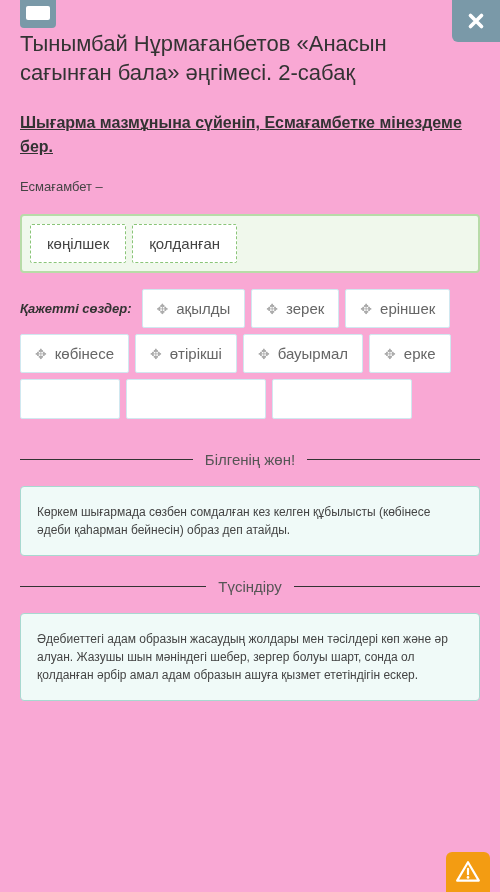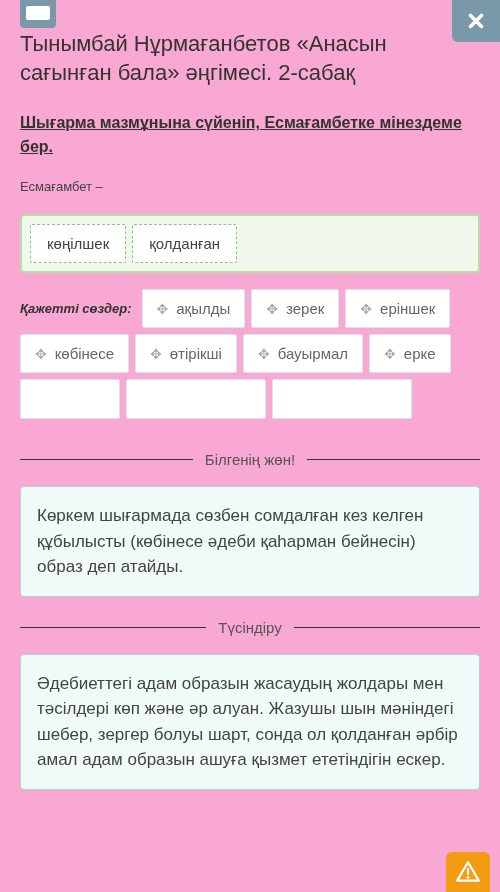--- a/index.html
+++ b/index.html
@@ -159,21 +159,21 @@
       font-size: 15px;
       color: #555;
       text-align: center;
       line-height: 1.4;
     }
     .info-box {
       border: 1px solid #a8d8d0;
       background: #f0faf8;
       border-radius: 4px;
       padding: 16px;
-      font-size: 17px;
+      font-size: 12px;
       color: #444;
       line-height: 1.5;
       margin-bottom: 20px;
     }
     .floating-btn {
       position: absolute;
       bottom: 0;
       right: 10px;
       width: 44px;
       height: 40px;

